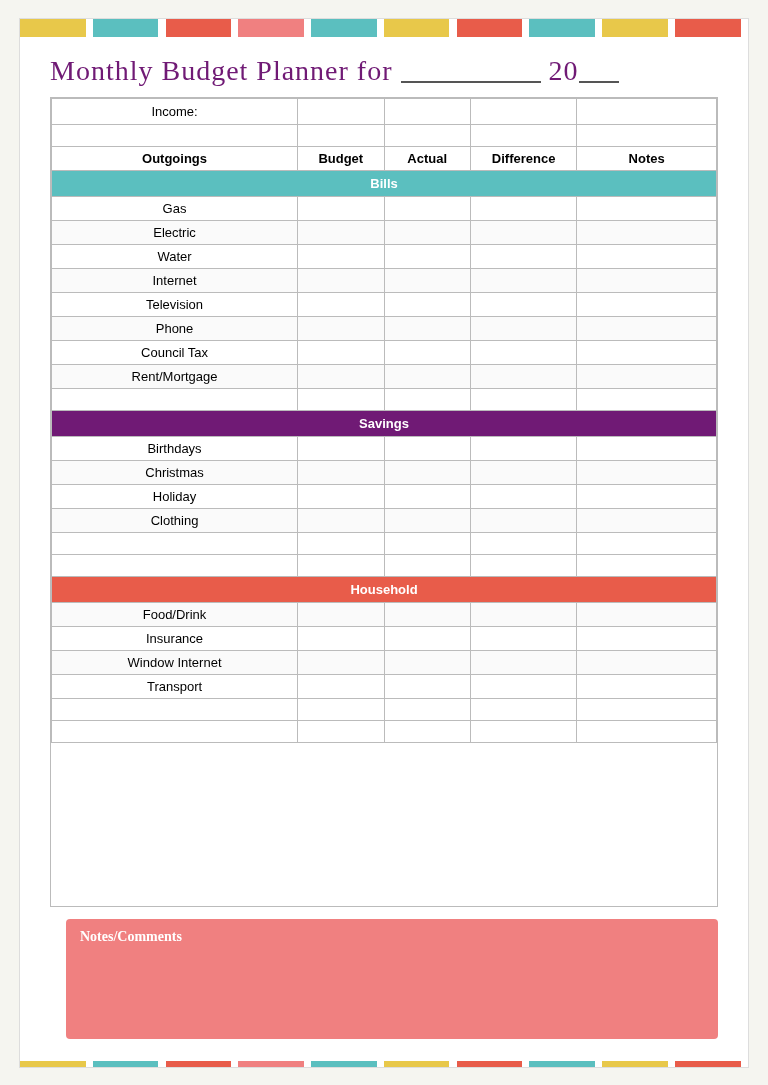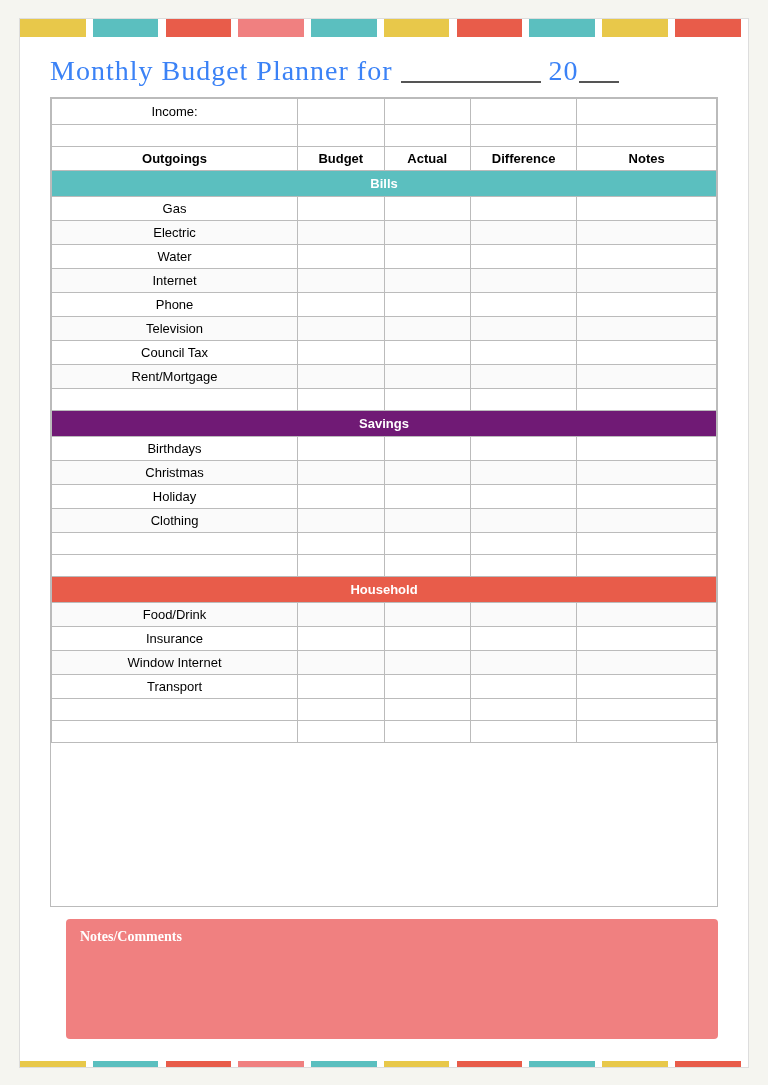--- a/index.html
+++ b/index.html
@@ -35,21 +35,21 @@
       height: 100%;
     }
 
     
     .title-area {
       padding: 18px 30px 10px 30px;
     }
     .title-text {
       font-family: 'Comic Sans MS', 'Chalkduster', cursive;
       font-size: 28px;
-      color: #3b82f6;
+      color: #701a75;
       letter-spacing: 1px;
     }
     .title-line {
       border-bottom: 2px solid #555;
       display: inline-block;
       width: 140px;
       vertical-align: bottom;
       margin-bottom: 4px;
     }
 
@@ -222,28 +222,28 @@
             <td></td>
       </tr>
       <tr class="item-row">
         <td>Internet</td>
         <td></td>
             <td></td>
             <td></td>
             <td></td>
       </tr>
       <tr class="item-row">
+        <td>Television</td>
+        <td></td>
+            <td></td>
+            <td></td>
+            <td></td>
+      </tr>
+      <tr class="item-row">
         <td>Phone</td>
-        <td></td>
-            <td></td>
-            <td></td>
-            <td></td>
-      </tr>
-      <tr class="item-row">
-        <td>Television</td>
         <td></td>
             <td></td>
             <td></td>
             <td></td>
       </tr>
       <tr class="item-row">
         <td>Council Tax</td>
         <td></td>
             <td></td>
             <td></td>

